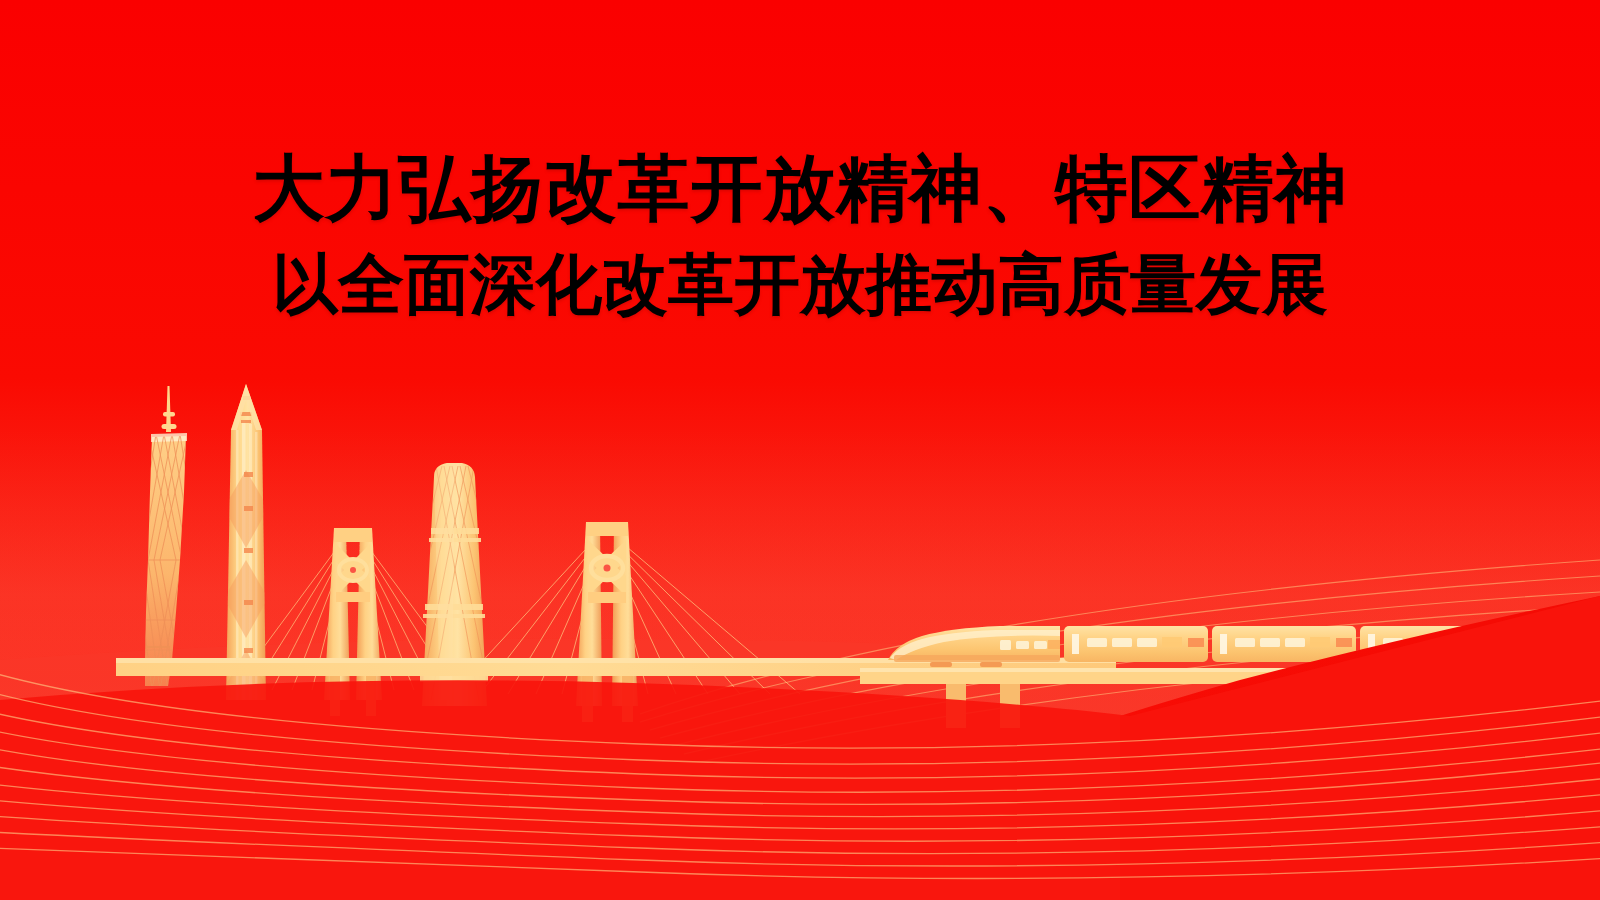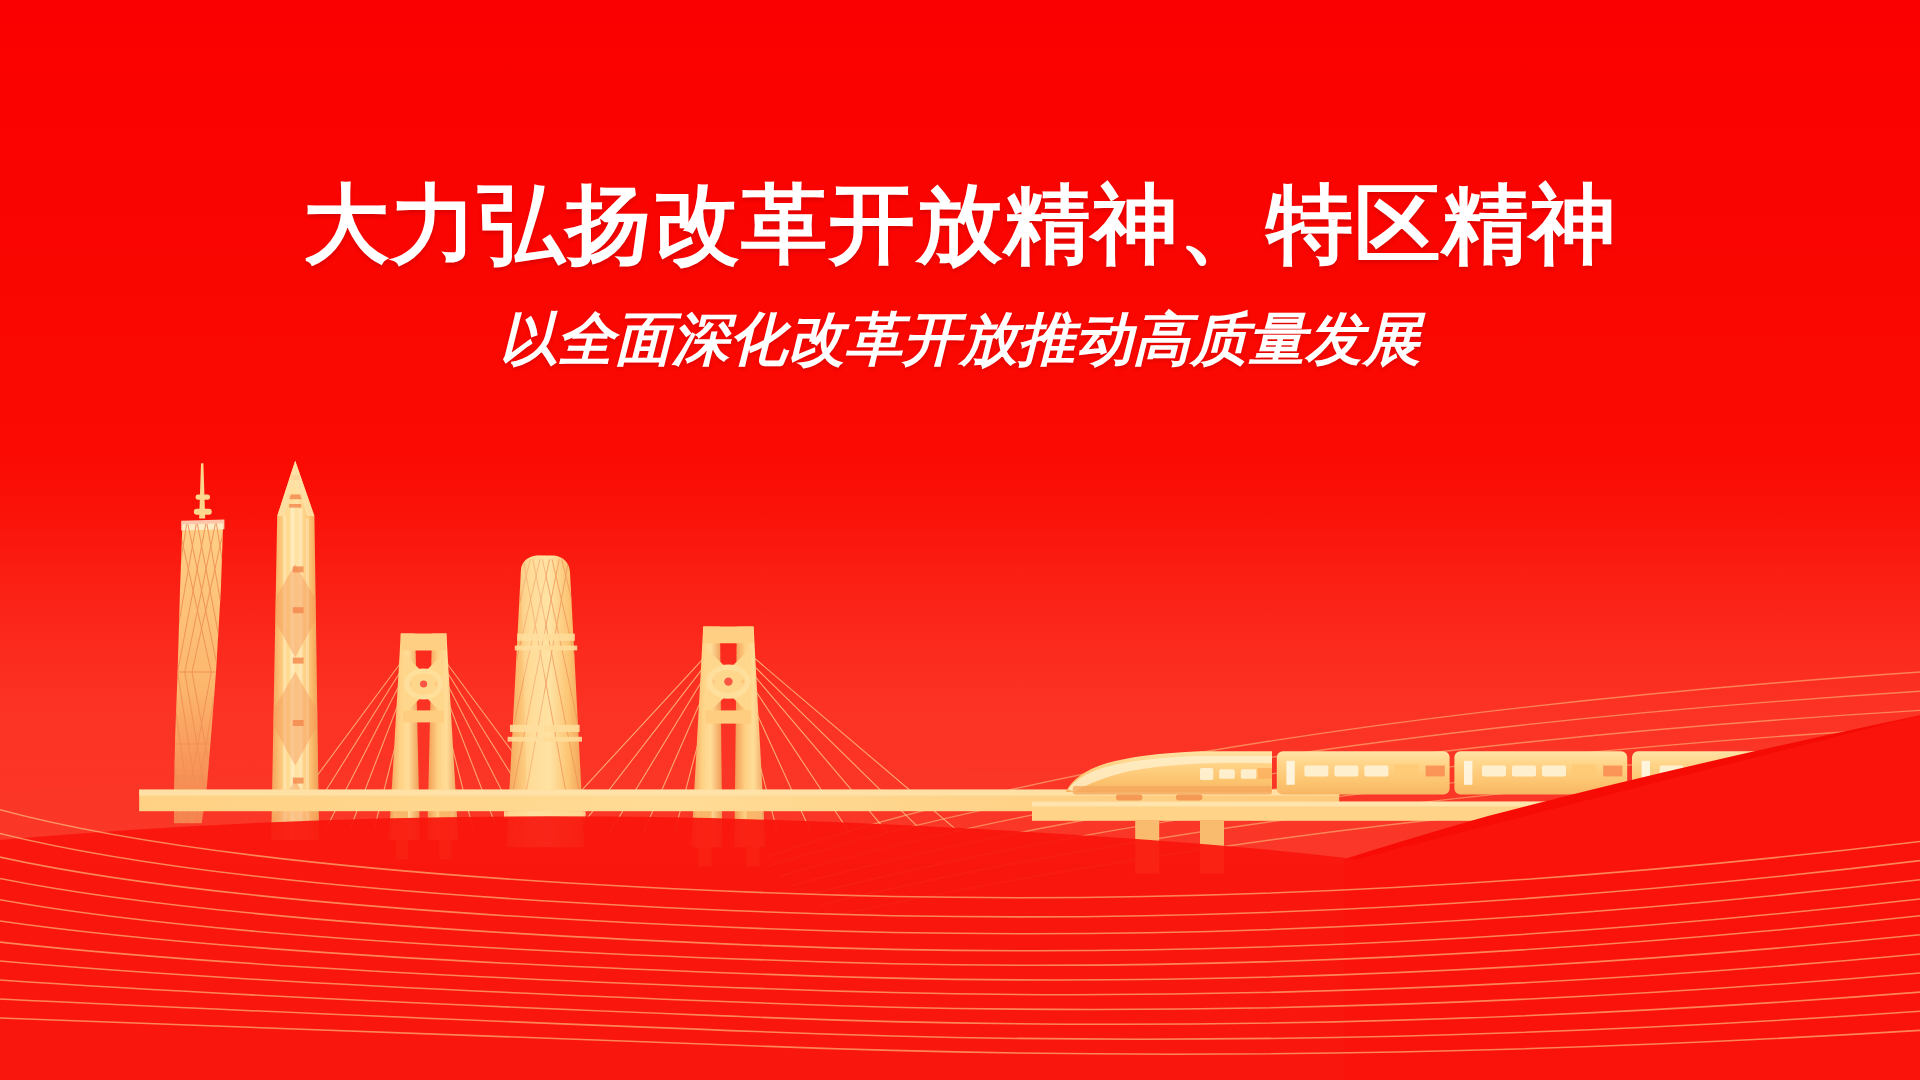--- a/index.html
+++ b/index.html
@@ -19,29 +19,29 @@
   #titleBlock {
     position:absolute;
     left:0; right:0;
     top:140px;
     text-align:center;
     z-index:5;
     pointer-events:none;
   }
   .title-line {
     display:block;
-    color:#ffffff;
+    color:#000000;
     font-size:72px;
     line-height:96px;
     font-weight:bold;
     letter-spacing:1px;
     white-space:nowrap;
     text-shadow:0 2px 3px rgba(150,0,0,.28);
   }
-  .title-line.l2 { font-size:48px; letter-spacing:0px;font-style:italic; }
+  .title-line.l2 { font-size:66px; letter-spacing:0px; }
 </style>
 </head>
 <body>
 
 <div id="poster">
 
   <svg id="art" viewBox="0 0 1600 900" preserveAspectRatio="none">
     <defs>
       <linearGradient id="bgGrad" x1="0" y1="0" x2="0" y2="1">
         <stop offset="0" stop-color="#fa0000"></stop>

